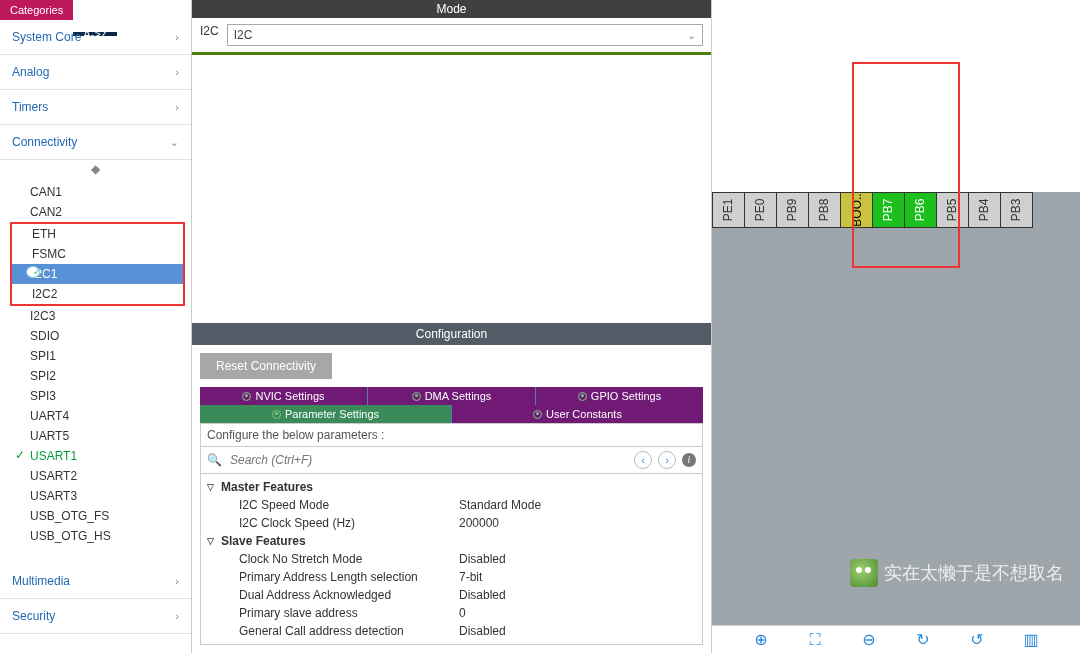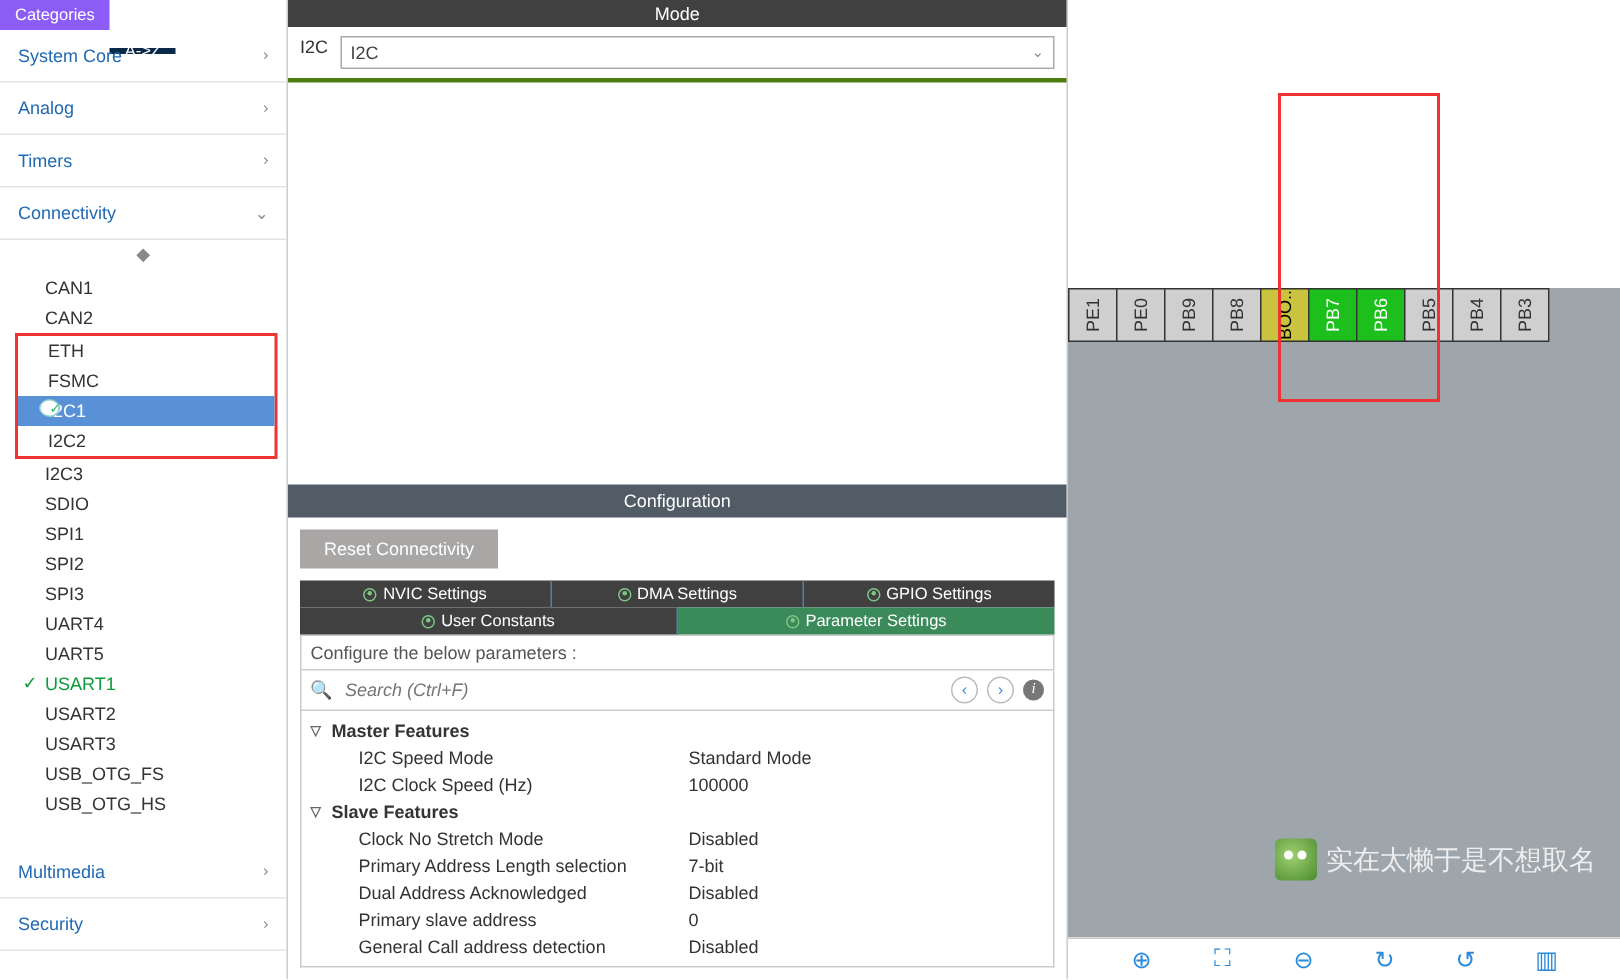--- a/index.html
+++ b/index.html
@@ -3,21 +3,21 @@
 <meta charset="utf-8">
 <style>
 * { box-sizing: border-box; font-family: Arial, sans-serif; }
 body { margin: 0; background: #fff; width: 1080px; height: 653px; overflow: hidden; font-size: 12px; color: #333; position: relative; }
 
 .root { display: flex; height: 100%; }
 
 
 .sidebar { width: 192px; border-right: 1px solid #ccc; display: flex; flex-direction: column; background: #fff; }
 .tabs { display: flex; height: 20px; font-size: 11px; }
-.tab { padding: 2px 10px; background: #8b5cf6; color: #fff; display: flex; align-items: center; }
+.tab { padding: 2px 10px; background: #be185d; color: #fff; display: flex; align-items: center; }
 .tab.dark { background: #0b2a4a; margin-top: 32px; }
 .cat-list { flex: 1; overflow-y: auto; }
 .cat-group-head { display: flex; justify-content: space-between; align-items: center; padding: 10px 12px; border-bottom: 1px solid #e3e3e3; color: #2169b3; cursor: pointer; }
 .chev { color: #888; font-size: 11px; }
 .cat-items { padding: 4px 0 4px 0; display: flex; flex-direction: column; }
 .item-wrap { position: relative; }
 .cat-item { padding: 3px 4px 3px 30px; cursor: pointer; }
 .cat-item.selected { background: #5991d6; color: #fff; }
 .cat-item.green { color: #0a9c3a; }
 .item-check { position: absolute; left: 14px; top: 2px; width: 12px; height: 12px; border-radius: 50%; }
@@ -32,21 +32,21 @@
 .mode-body { padding: 6px 8px; display: flex; gap: 8px; border-bottom: 3px solid #4d7c0f; }
 .mode-body label { font-size: 12px; }
 .sel { flex: 1; border: 1px solid #aaa; padding: 3px 6px; background: #fff; display: flex; justify-content: space-between; align-items: center; color: #444; }
 .sel .arrow { color: #888; font-size: 10px; }
 .spacer { flex: 1; min-height: 200px; }
 .config-bar { background: #515c66; color: #fff; text-align: center; padding: 4px 0; font-size: 12px; }
 .config-body { padding: 8px; }
 .reset-btn { background: #a9a6a6; color: #fff; border: none; padding: 6px 16px; font-size: 12px; cursor: pointer; }
 .cfg-tabs { margin-top: 8px; }
 .cfg-tab-row { display: flex; }
-.cfg-tab { flex: 1; background: #404040; color: #fff; text-align: center; padding: 3px 0; font-size: 11px; border-right: 1px solid #5a7ba6; display: flex; align-items: center; justify-content: center; gap: 4px; }
+.cfg-tab { flex: 1; background: #701a75; color: #fff; text-align: center; padding: 3px 0; font-size: 11px; border-right: 1px solid #5a7ba6; display: flex; align-items: center; justify-content: center; gap: 4px; }
 .cfg-tab:last-child { border-right: none; }
 .cfg-tab.active { background: #3a8a5a; }
 .dot { width: 9px; height: 9px; border-radius: 50%; border: 1.5px solid #7fc684; display: inline-block; }
 .dot::after { content:""; display:block; width:3px; height:3px; background:#7fc684; border-radius:50%; margin:1.5px auto; }
 .cfg-hdr { padding: 4px 6px; color: #555; border: 1px solid #ccc; background: #fff; margin-top: 0; }
 .search-row { display: flex; align-items: center; gap: 6px; padding: 4px 6px; border: 1px solid #ccc; border-top: none; }
 .srch-icon { color: #999; }
 .srch-input { flex: 1; border: none; outline: none; font-style: italic; color: #a21caf; font-size: 12px; }
 .circ-btn { width: 18px; height: 18px; border-radius: 50%; border: 1px solid #bbb; display: flex; align-items: center; justify-content: center; font-size: 11px; color: #3b8bd6; cursor: pointer; }
 .info-icon { margin-left: auto; color: #666; width: 14px; height: 14px; border-radius: 50%; background: #777; color: #fff; text-align: center; font-size: 10px; line-height: 14px; font-style: italic; font-family: serif; }
@@ -202,27 +202,27 @@
           <div class="cfg-tab">
               <span class="dot"></span>
               <span>DMA Settings</span>
             </div>
           <div class="cfg-tab">
               <span class="dot"></span>
               <span>GPIO Settings</span>
             </div>
         </div>
         <div class="cfg-tab-row">
+          <div class="cfg-tab active">
+              <span class="dot"></span>
+              <span>Parameter Settings</span>
+            </div>
           <div class="cfg-tab">
               <span class="dot"></span>
               <span>User Constants</span>
-            </div>
-          <div class="cfg-tab active">
-              <span class="dot"></span>
-              <span>Parameter Settings</span>
             </div>
         </div>
       </div>
       <div class="cfg-hdr">Configure the below parameters :</div>
       <div class="search-row">
         <span class="srch-icon">🔍</span>
         <input class="srch-input" placeholder="Search (Ctrl+F)" style="">
         <span class="circ-btn">‹</span>
         <span class="circ-btn">›</span>
         <span class="info-icon">i</span>
@@ -231,21 +231,21 @@
         <div class="p-group">
             <span class="tri">▽</span>
             <span>Master Features</span>
           </div>
         <div class="p-row">
             <span class="p-label">I2C Speed Mode</span>
             <span class="p-val">Standard Mode</span>
           </div>
         <div class="p-row">
             <span class="p-label">I2C Clock Speed (Hz)</span>
-            <span class="p-val">100000</span>
+            <span class="p-val">200000</span>
           </div>
         <div class="p-group">
             <span class="tri">▽</span>
             <span>Slave Features</span>
           </div>
         <div class="p-row">
             <span class="p-label">Clock No Stretch Mode</span>
             <span class="p-val">Disabled</span>
           </div>
         <div class="p-row">

